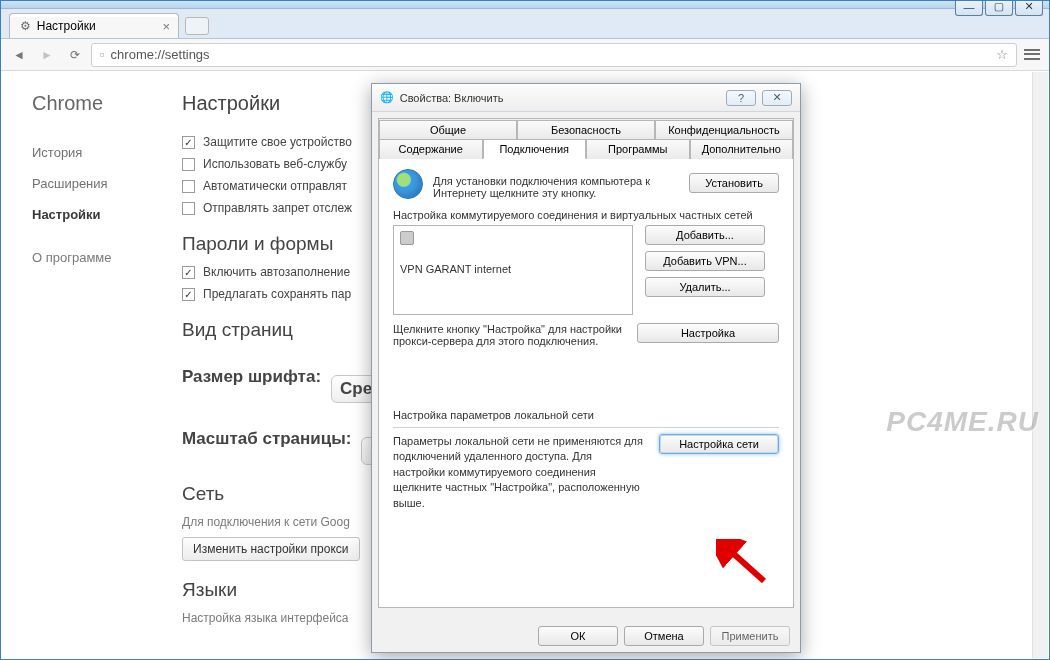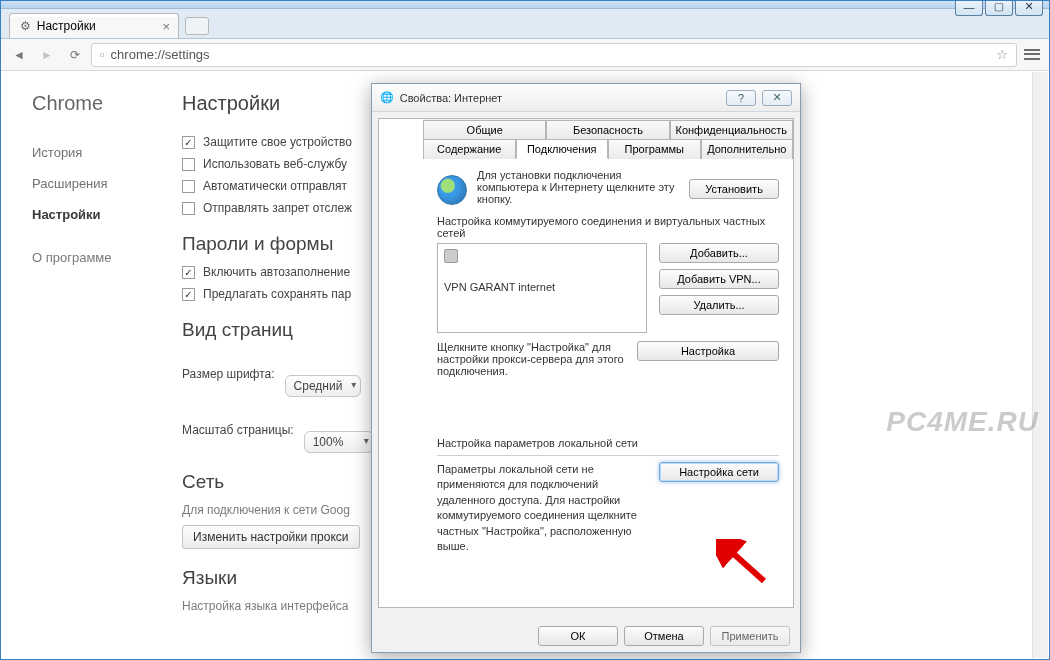--- a/index.html
+++ b/index.html
@@ -175,21 +175,21 @@
     border:1px solid #9a9a9a;
     background:#fff;
     display:flex;align-items:center;justify-content:center;
     font-size:10px; color:#333;
   }
   .sel-row {
     display: flex;
     align-items: center;
     gap: 10px;
     margin: 10px 0;
-    font-size: 12px; color:#444;
+    font-size: 17px; color:#444;font-weight:bold;
   }
   .sel {
     border: 1px solid #c8c8c8;
     padding: 3px 18px 3px 8px;
     border-radius: 6px;
     background: linear-gradient(#fefefe,#efefef);
     position: relative;
     min-width: 70px;
     margin-top: 24px;
   }
@@ -241,21 +241,20 @@
     color:#466; font-size:11px;
   }
   .dlg-body {
     padding: 6px;
   }
   .tabset {
     border: 1px solid #b6b6b6;
     background:#fff;
     height: 490px;
     position:relative;
-    padding-left:44px;
   }
   .tabrow {
     display:flex;
     background: #f1f1f1;
     border-bottom: 1px solid #b6b6b6;
   }
   .tabrow.upper{border-bottom:none;}
   .tabbtn {
     border: 1px solid #b6b6b6;
     border-bottom:none;
@@ -453,21 +452,21 @@
     </div>
   </div>
 </div>
 <div class="scrollbar-v"></div>
 
 <div class="watermark">PC4ME.RU</div>
 
 <div class="dialog">
   <div class="dlg-title">
     <span style="color:#2d7dc4">🌐</span>
-    <span>Свойства: Интернет</span>
+    <span>Свойства: Включить</span>
     <span class="spacer"></span>
     <div class="dlg-winbtn">?</div>
     <div class="dlg-winbtn">✕</div>
   </div>
   <div class="dlg-body">
     <div class="tabset">
       <div class="tabrow upper">
         <div class="tabbtn">Общие</div>
         <div class="tabbtn">Безопасность</div>
         <div class="tabbtn">Конфиденциальность</div>

